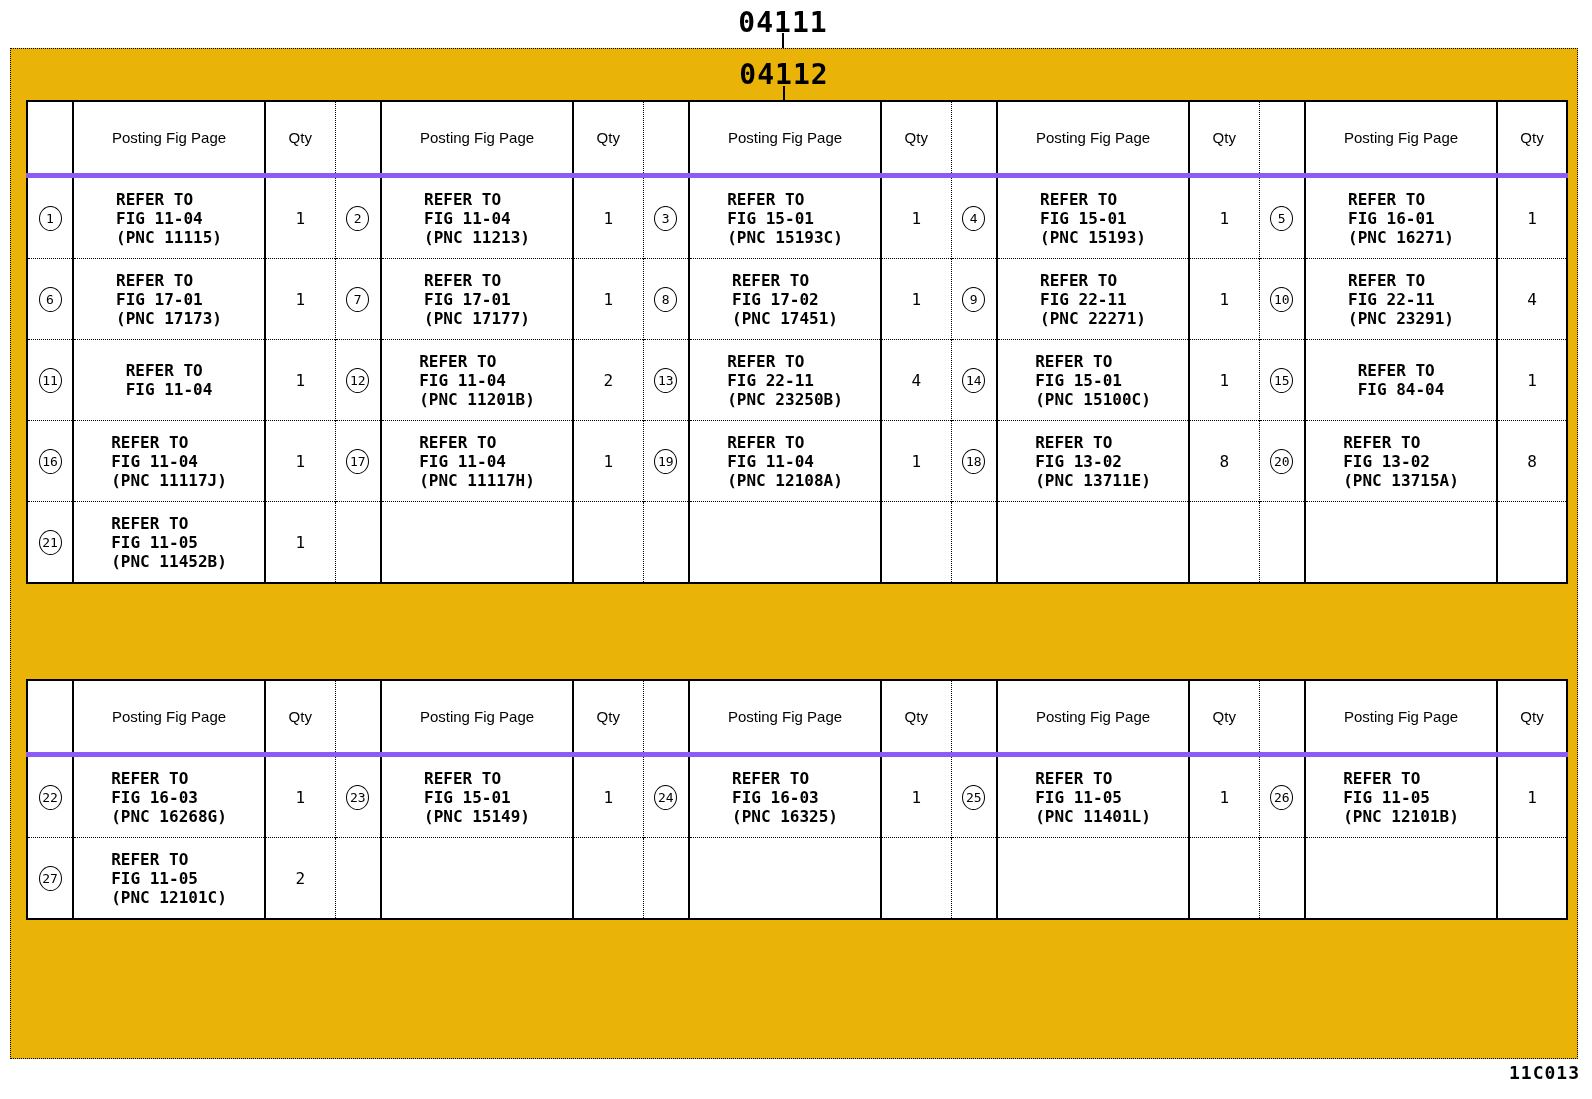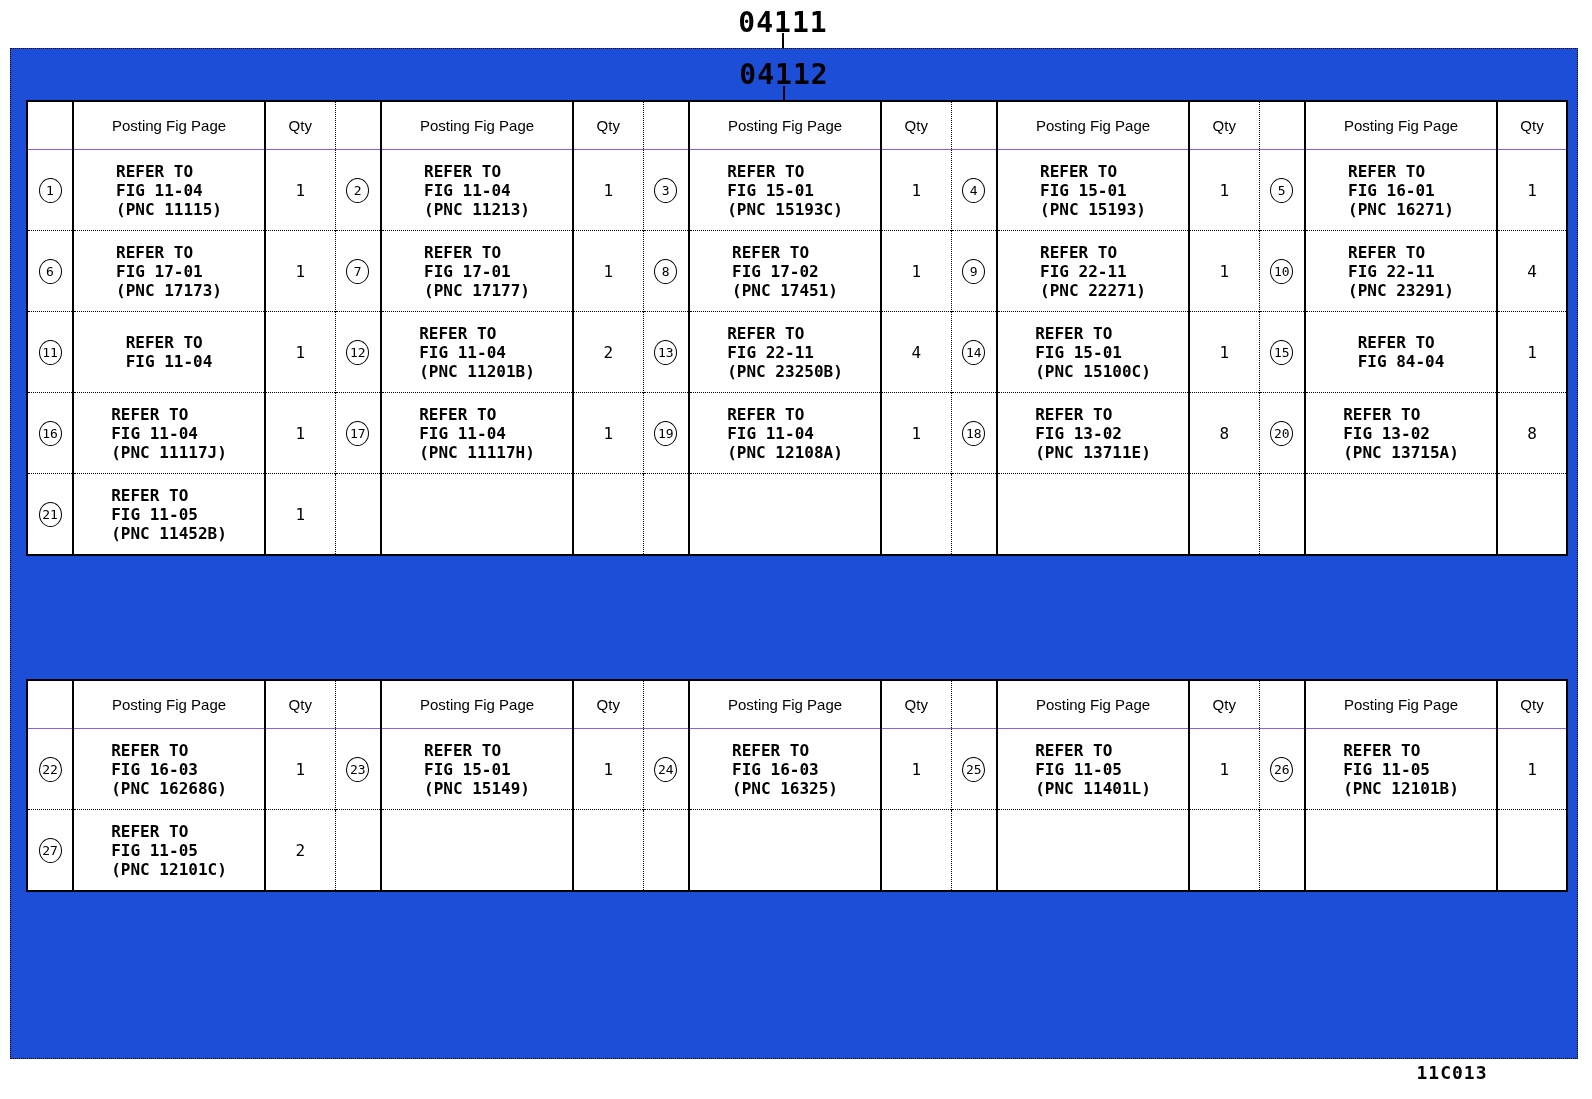--- a/index.html
+++ b/index.html
@@ -7,53 +7,53 @@
     position:relative;width:1592px;height:1099px;background:#ffffff;
     font-family:"DejaVu Sans Mono",monospace;color:#000;overflow:hidden;
   }
   .part-label{
     position:absolute;font-size:28px;font-weight:bold;letter-spacing:1px;
     text-align:center;width:110px;font-family:"DejaVu Sans Mono",monospace;
   }
   .tick{position:absolute;width:2px;background:#000;}
   #outer-frame{
     position:absolute;left:10px;top:48px;width:1568px;height:1011px;
-    border:1px dotted #000;box-sizing:border-box;background:#1d4ed8;
+    border:1px dotted #000;box-sizing:border-box;background:#eab308;
   }
   .ref-table{
     position:absolute;left:15px;border-collapse:collapse;table-layout:fixed;
     width:1540px;border:2px solid #000;background:#fff;
   }
   .ref-table col.w-circle{width:46px;}
   .ref-table col.w-posting{width:192px;}
   .ref-table col.w-qty{width:70px;}
   .ref-table th{
     height:39px;font-family:"Liberation Sans","DejaVu Sans",sans-serif;
     font-weight:normal;font-size:15px;text-align:center;vertical-align:middle;
-    border-bottom:1px solid #8b5cf6;padding:4px;
+    border-bottom:5px solid #8b5cf6;padding:16px;
   }
   .ref-table td{
     height:80px;padding:0;vertical-align:middle;text-align:center;
     border-top:1px dotted #000;
   }
   .c-circle{border-right:2px solid #000;border-left:1px dotted #000;}
   .c-posting{border-right:2px solid #000;}
   .fig-text{
     display:inline-block;text-align:left;font-size:16px;line-height:19px;
     font-weight:bold;font-family:"DejaVu Sans Mono",monospace;white-space:pre;
   }
   .qty-val{font-size:16px;font-family:"DejaVu Sans Mono",monospace;}
   .num-badge{
     display:inline-flex;align-items:center;justify-content:center;
     min-width:23px;height:25px;padding:0 2px;border:1.5px solid #000;
     border-radius:50%;font-size:13px;line-height:1;
     font-family:"DejaVu Sans Mono",monospace;box-sizing:border-box;
   }
   #corner-label{
-    position:absolute;left:1388px;top:1062px;width:128px;text-align:center;
+    position:absolute;left:1452px;top:1062px;width:128px;text-align:right;
     font-size:18px;font-weight:bold;font-family:"DejaVu Sans Mono",monospace;
     letter-spacing:1px;
   }
 </style>
 </head>
 <body>
 
 <div id="canvas">
 
   <div class="part-label" style="left:728px;top:6px;">04111</div>

